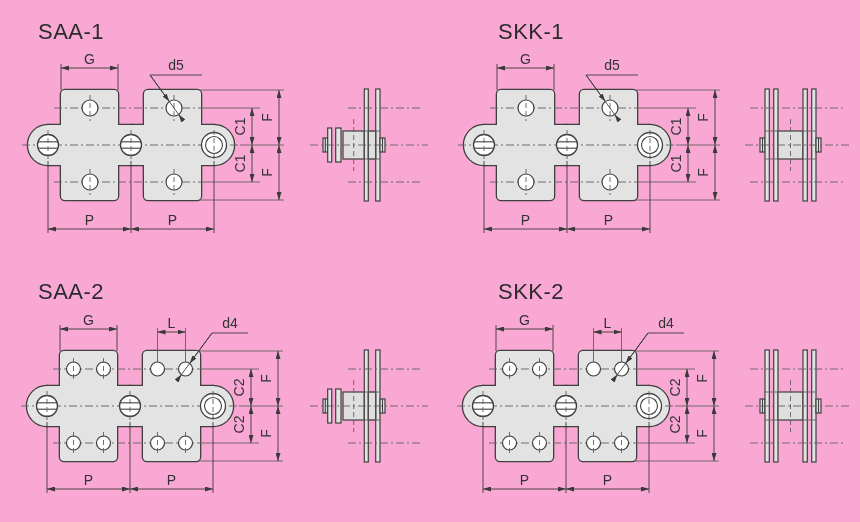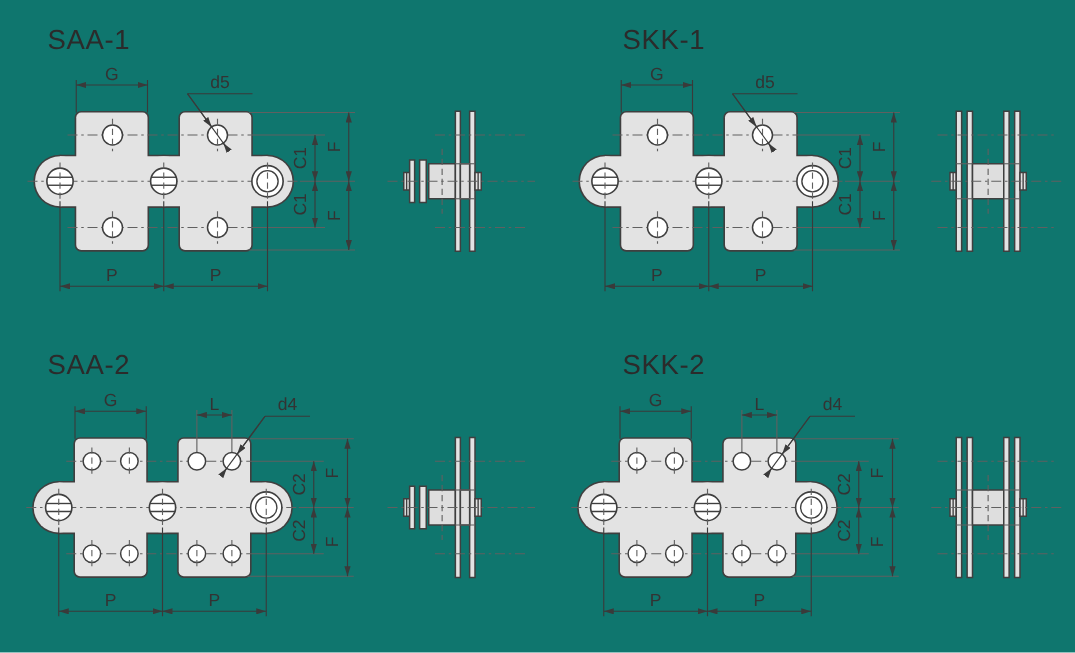--- a/index.html
+++ b/index.html
@@ -1,16 +1,16 @@
 <!DOCTYPE html>
 <html><head>
 <meta charset="utf-8">
 <style>
   html,body{margin:0;padding:0;background:#ffffff;}
-  .canvas{position:relative;width:860px;height:522px;background:#0f766e;overflow:hidden;}
+  .canvas{position:relative;width:860px;height:522px;background:#f9a8d4;overflow:hidden;}
   svg{display:block;}
   .t-title{font-family:"Liberation Sans",sans-serif;font-size:22px;fill:#2b2b2b;letter-spacing:.5px;}
   .t-dim{font-family:"Liberation Sans",sans-serif;font-size:14px;fill:#333;}
   .plateStroke{stroke:#3f3f3f;stroke-width:2.6;fill:#e3e3e3;stroke-linejoin:round;}
   .plateFill{fill:#e3e3e3;stroke:none;}
   .thin{stroke:#606060;stroke-width:.9;fill:none;}
   .cline{stroke:#606060;stroke-width:.9;fill:none;stroke-dasharray:8 3 2 3;}
   .vdash{stroke:#606060;stroke-width:.9;fill:none;stroke-dasharray:5 3;}
   .dim{stroke:#3a3a3a;stroke-width:.9;fill:none;}
   .hole{fill:#fff;stroke:#3f3f3f;stroke-width:1.2;}

